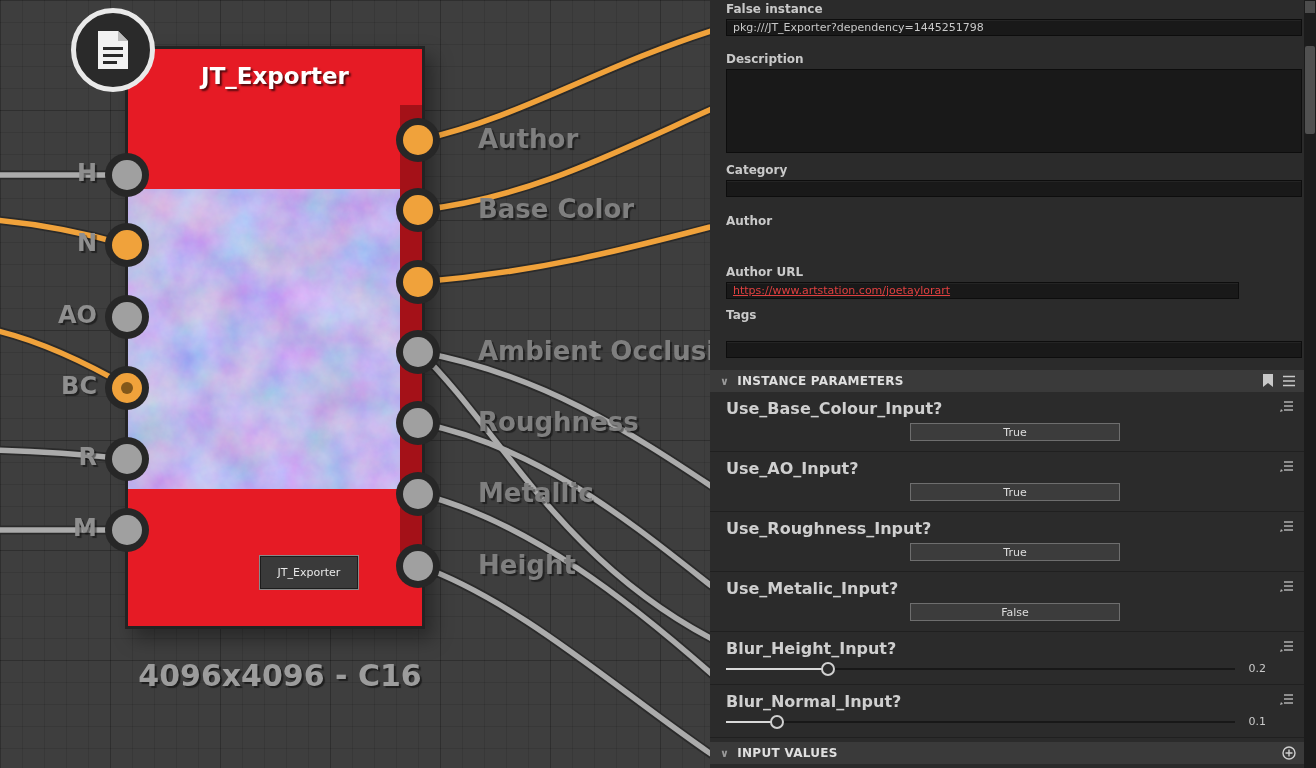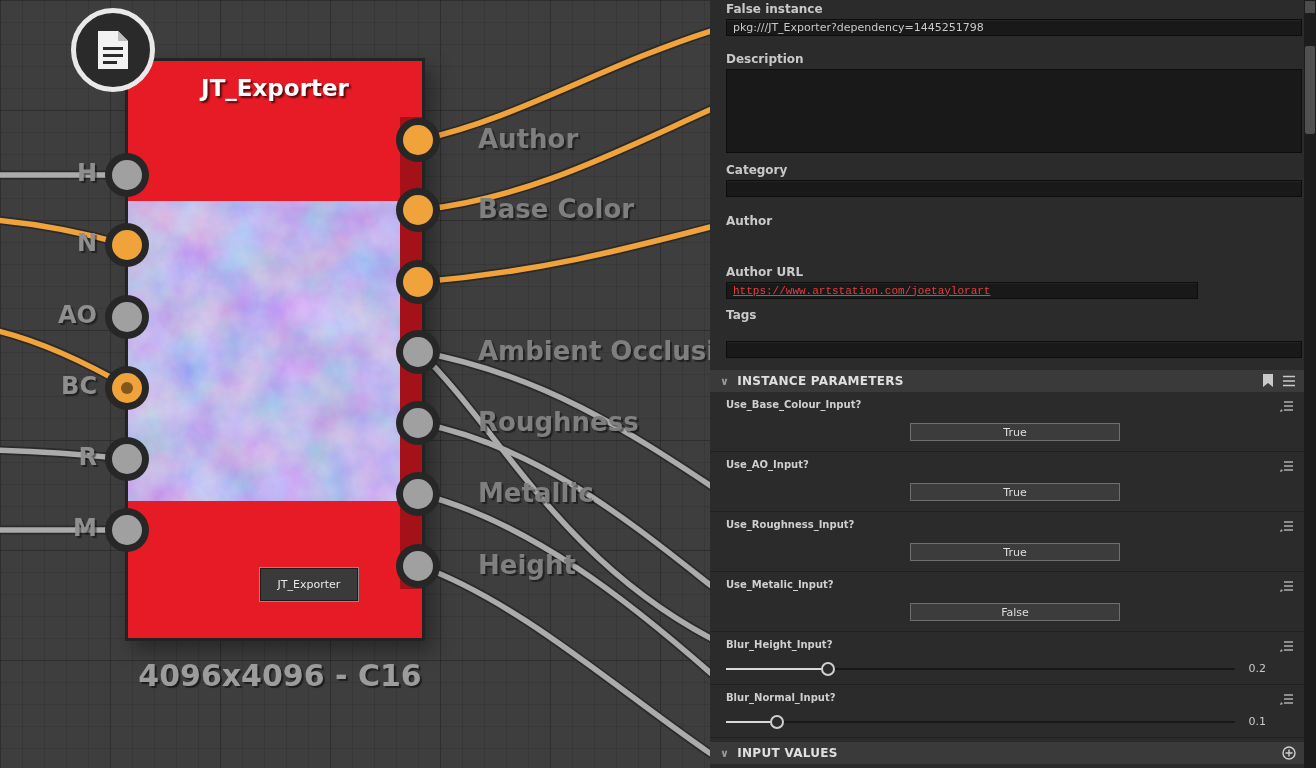--- a/index.html
+++ b/index.html
@@ -13,21 +13,21 @@
       linear-gradient(rgba(0,0,0,.16) 1px, transparent 1px),
       linear-gradient(90deg, rgba(0,0,0,.16) 1px, transparent 1px),
       linear-gradient(rgba(0,0,0,.10) 1px, transparent 1px),
       linear-gradient(90deg, rgba(0,0,0,.10) 1px, transparent 1px);
     background-size:110px 110px,110px 110px,22px 22px,22px 22px;}
   .wires{position:absolute;left:0;top:0;z-index:1;}
   .wire-under{fill:none;stroke:#2a2a2a;stroke-width:9;}
   .wire-orange{fill:none;stroke:#f0a23b;stroke-width:5.5;}
   .wire-gray{fill:none;stroke:#ababab;stroke-width:5.5;}
   
-  .node{position:absolute;left:125px;top:58px;width:300px;height:583px;
+  .node{position:absolute;left:125px;top:46px;width:300px;height:583px;
     background:#e61b25;border:3px solid #232323;box-sizing:border-box;z-index:2;
     box-shadow:8px 10px 18px rgba(0,0,0,.35);}
   .node::after{content:"";position:absolute;right:0;top:56px;height:472px;width:22px;
     background:rgba(40,0,0,.35);}
   .node-title{position:absolute;left:0;top:14px;width:100%;text-align:center;
     color:#ffffff;font-weight:bold;font-size:23px;
     text-shadow:2px 2px 2px rgba(0,0,0,.65);}
   .tex{position:absolute;left:0;top:140px;width:272px;height:300px;overflow:hidden;}
   .node-btn{position:absolute;left:131px;top:506px;width:100px;height:35px;
     background:#3a3a3a;border:1px solid #8a8a8a;box-sizing:border-box;
@@ -58,31 +58,31 @@
   .panel{position:absolute;left:710px;top:0;width:606px;height:768px;
     background:#2b2b2b;z-index:5;}
   .plabel{position:absolute;left:16px;color:#c9c9c9;font-size:12px;font-weight:bold;}
   .pinput{position:absolute;left:16px;width:576px;height:17px;box-sizing:border-box;
     background:#191919;border:1px solid #0d0d0d;color:#c8c8c8;font-size:11px;
     font-family:"DejaVu Sans","Liberation Sans",sans-serif;padding:1px 6px;
     box-shadow:inset 0 1px 0 rgba(255,255,255,.05);}
   .ptextarea{position:absolute;left:16px;width:576px;height:84px;box-sizing:border-box;
     background:#191919;border:1px solid #0d0d0d;color:#c8c8c8;font-size:11px;
     font-family:"DejaVu Sans","Liberation Sans",sans-serif;resize:none;}
-  .linkbox{position:absolute;left:16px;width:472px;height:17px;box-sizing:border-box;
+  .linkbox{position:absolute;left:16px;width:513px;height:17px;box-sizing:border-box;
     background:#191919;border:1px solid #0d0d0d;display:flex;align-items:center;
-    padding:0 6px;box-shadow:inset 0 1px 0 rgba(255,255,255,.05);font-family:Liberation Mono, monospace;}
+    padding:0 6px;box-shadow:inset 0 1px 0 rgba(255,255,255,.05);}
   .linkbox span{color:#e04040;font-size:11px;text-decoration:underline;cursor:pointer;}
   .sec-head{position:absolute;left:0;width:594px;height:22px;background:#3a3a3a;
     display:flex;align-items:center;color:#e0e0e0;font-size:12px;font-weight:bold;
     letter-spacing:.3px;}
   .sec-chevron{color:#9a9a9a;font-size:11px;margin:0 8px 0 10px;}
   .sec-icons{position:absolute;right:8px;top:4px;display:flex;gap:8px;}
   .prow{position:absolute;left:0;width:594px;border-bottom:1px solid #202020;box-sizing:border-box;}
-  .prow-label{position:absolute;left:16px;top:7px;color:#cfcfcf;font-size:10px;font-weight:bold;}
+  .prow-label{position:absolute;left:16px;top:7px;color:#cfcfcf;font-size:16px;font-weight:bold;}
   .prow-icon{position:absolute;right:10px;top:6px;}
   .pbtn{position:absolute;left:200px;width:210px;height:18px;box-sizing:border-box;
     background:#3c3c3c;border:1px solid #6e6e6e;color:#dddddd;font-size:11px;
     display:flex;align-items:center;justify-content:center;cursor:pointer;}
   .slider-track{position:absolute;left:16px;width:509px;height:2px;background:#181818;}
   .slider-fill{position:absolute;left:0;top:0;height:2px;background:#d9d9d9;}
   .slider-handle{position:absolute;top:-6px;width:10px;height:10px;border-radius:50%;
     background:#2b2b2b;border:2px solid #d0d0d0;}
   .slider-val{position:absolute;right:38px;color:#c9c9c9;font-size:11px;}
   

